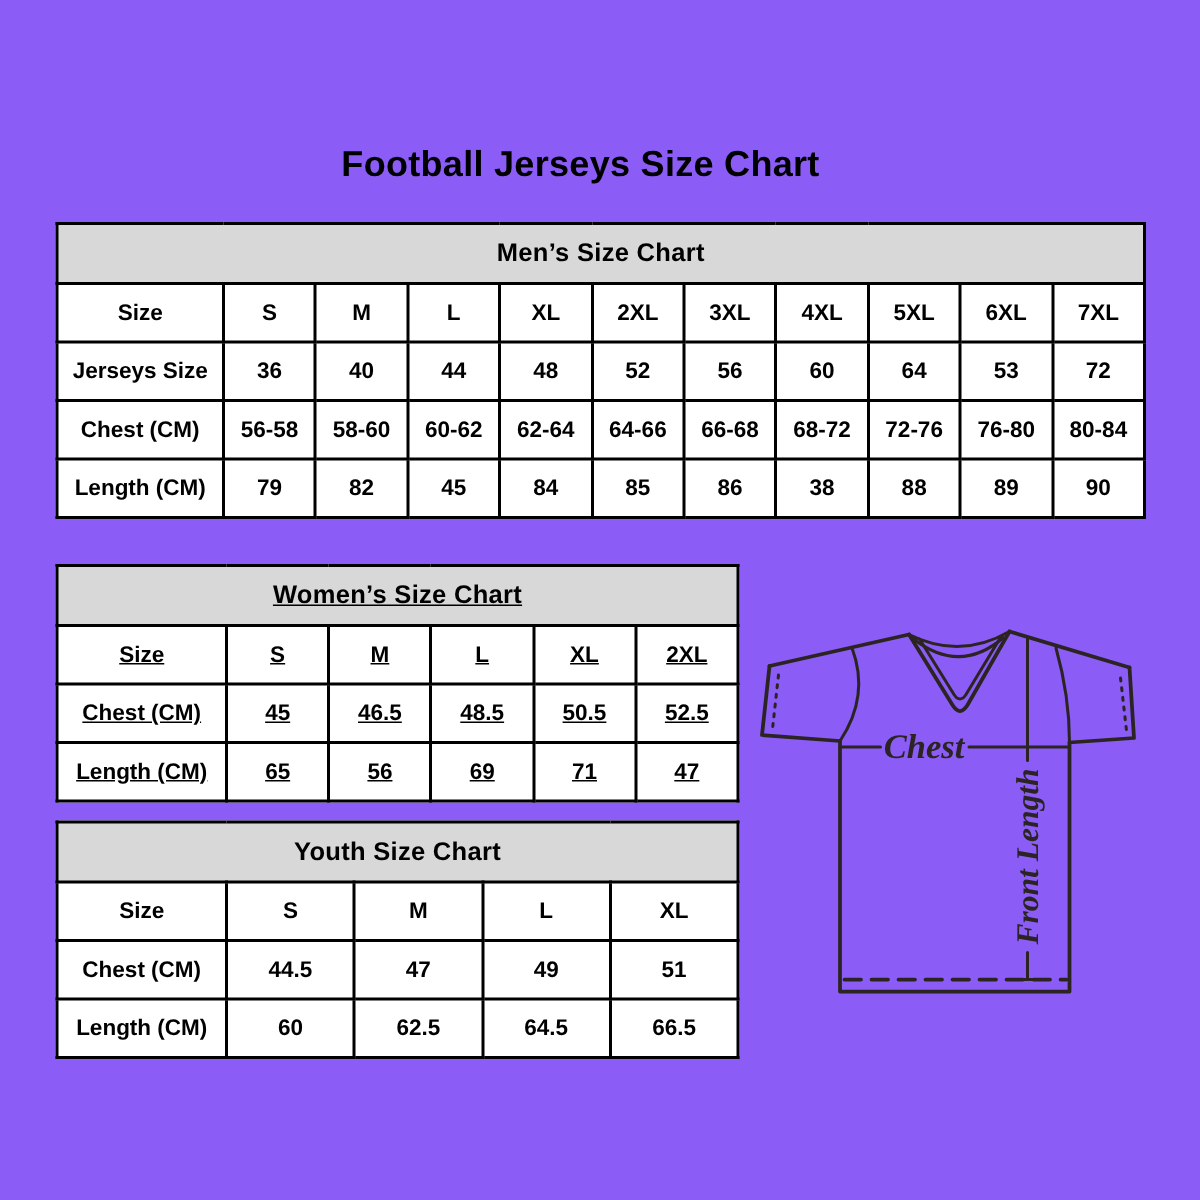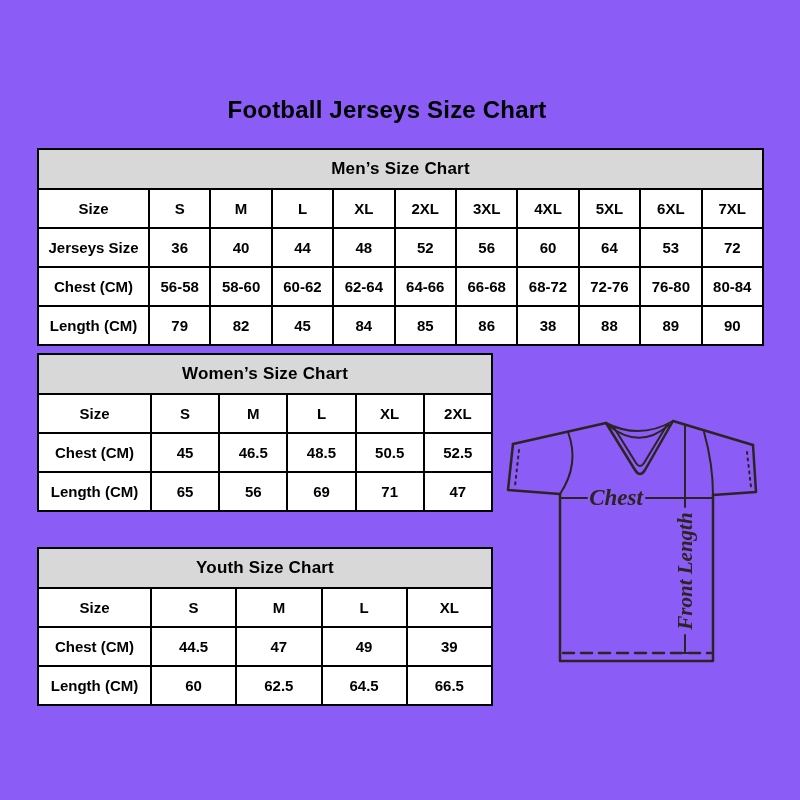--- a/index.html
+++ b/index.html
@@ -20,21 +20,21 @@
     border:2px solid var(--border,#000); padding:0; text-align:center;
     vertical-align:middle; font-weight:bold; color:#000;
   }
   table.size-table tr { height:39px; }
   table.size-table tr.tbl-header { height:40px;margin-left:31px; }
   table.size-table tr.tbl-header th {
     background:var(--header-bg,#d8d8d8); font-size:17px; letter-spacing:0.2px;
   }
   table.size-table td { font-size:15px; }
   table.mens   { left:37px; top:148px; width:727px; }
-  table.womens { left:37px; top:353px; width:456px; }
+  table.womens { left:37px; top:376px; width:456px;text-decoration:underline; }
   table.youth  { left:37px; top:547px; width:456px; }
   .jersey-wrap { position:absolute; left:500px; top:412px; width:278px; height:262px; }
   .jersey-wrap svg { display:block; width:278px; height:262px; }
   .measure-text {
     font-family:"Liberation Serif", serif; font-style:italic; font-weight:bold;
     fill:var(--diagram-stroke,#2b2422);
   }
 </style>
 </head>
 <body>
@@ -171,21 +171,21 @@
           <td>S</td>
           <td>M</td>
           <td>L</td>
           <td>XL</td>
         </tr>
         <tr>
           <td>Chest (CM)</td>
           <td>44.5</td>
           <td>47</td>
           <td>49</td>
-          <td>39</td>
+          <td>51</td>
         </tr>
         <tr>
           <td>Length (CM)</td>
           <td>60</td>
           <td>62.5</td>
           <td>64.5</td>
           <td>66.5</td>
         </tr>
       </tbody>
     </table>

